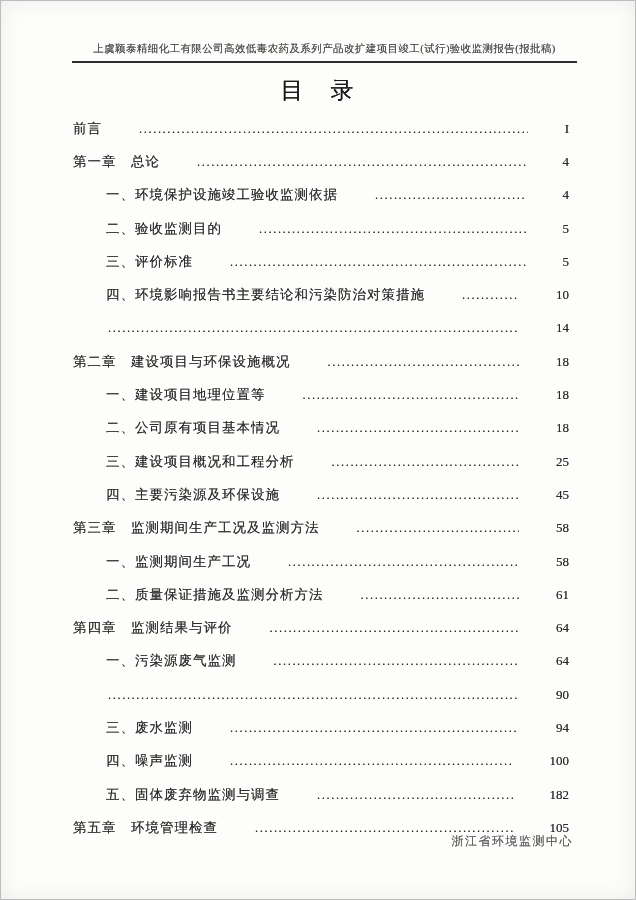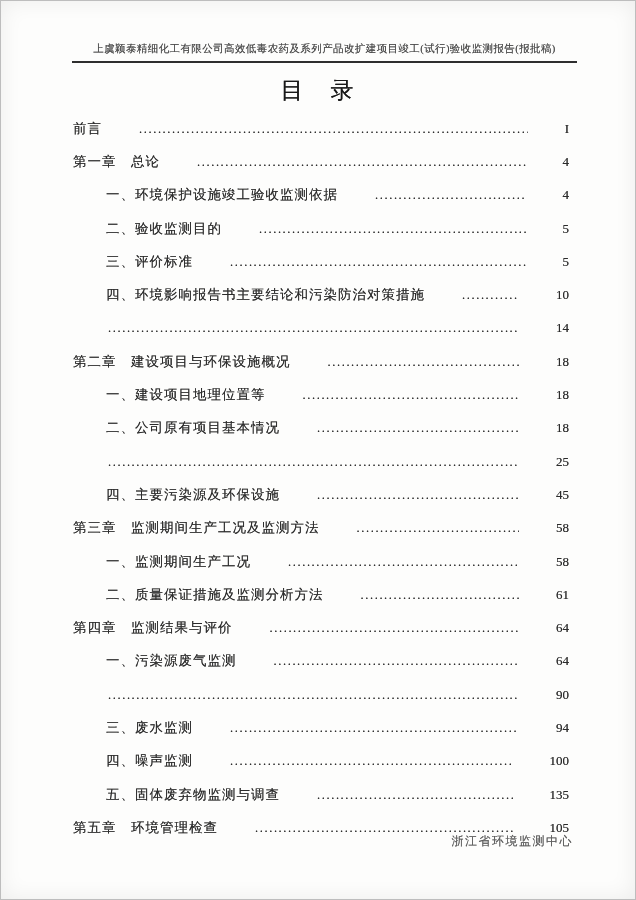--- a/index.html
+++ b/index.html
@@ -152,20 +152,21 @@
         <span class="toc-page">18</span>
       </div>
 
       <div class="toc-row lvl1">
         <span class="toc-label">二、公司原有项目基本情况</span>
         <span class="toc-dots"></span>
         <span class="toc-page">18</span>
       </div>
 
       <div class="toc-row lvl1">
+        <span class="toc-label">三、建设项目概况和工程分析</span>
         <span class="toc-dots"></span>
         <span class="toc-page">25</span>
       </div>
 
       <div class="toc-row lvl1">
         <span class="toc-label">四、主要污染源及环保设施</span>
         <span class="toc-dots"></span>
         <span class="toc-page">45</span>
       </div>
 
@@ -212,21 +213,21 @@
 
       <div class="toc-row lvl1">
         <span class="toc-label">四、噪声监测</span>
         <span class="toc-dots"></span>
         <span class="toc-page">100</span>
       </div>
 
       <div class="toc-row lvl1">
         <span class="toc-label">五、固体废弃物监测与调查</span>
         <span class="toc-dots"></span>
-        <span class="toc-page">135</span>
+        <span class="toc-page">182</span>
       </div>
 
       <div class="toc-row lvl0">
         <span class="toc-label">第五章　环境管理检查</span>
         <span class="toc-dots"></span>
         <span class="toc-page">105</span>
       </div>
     </div>
 
   <div class="footer">浙江省环境监测中心</div>

